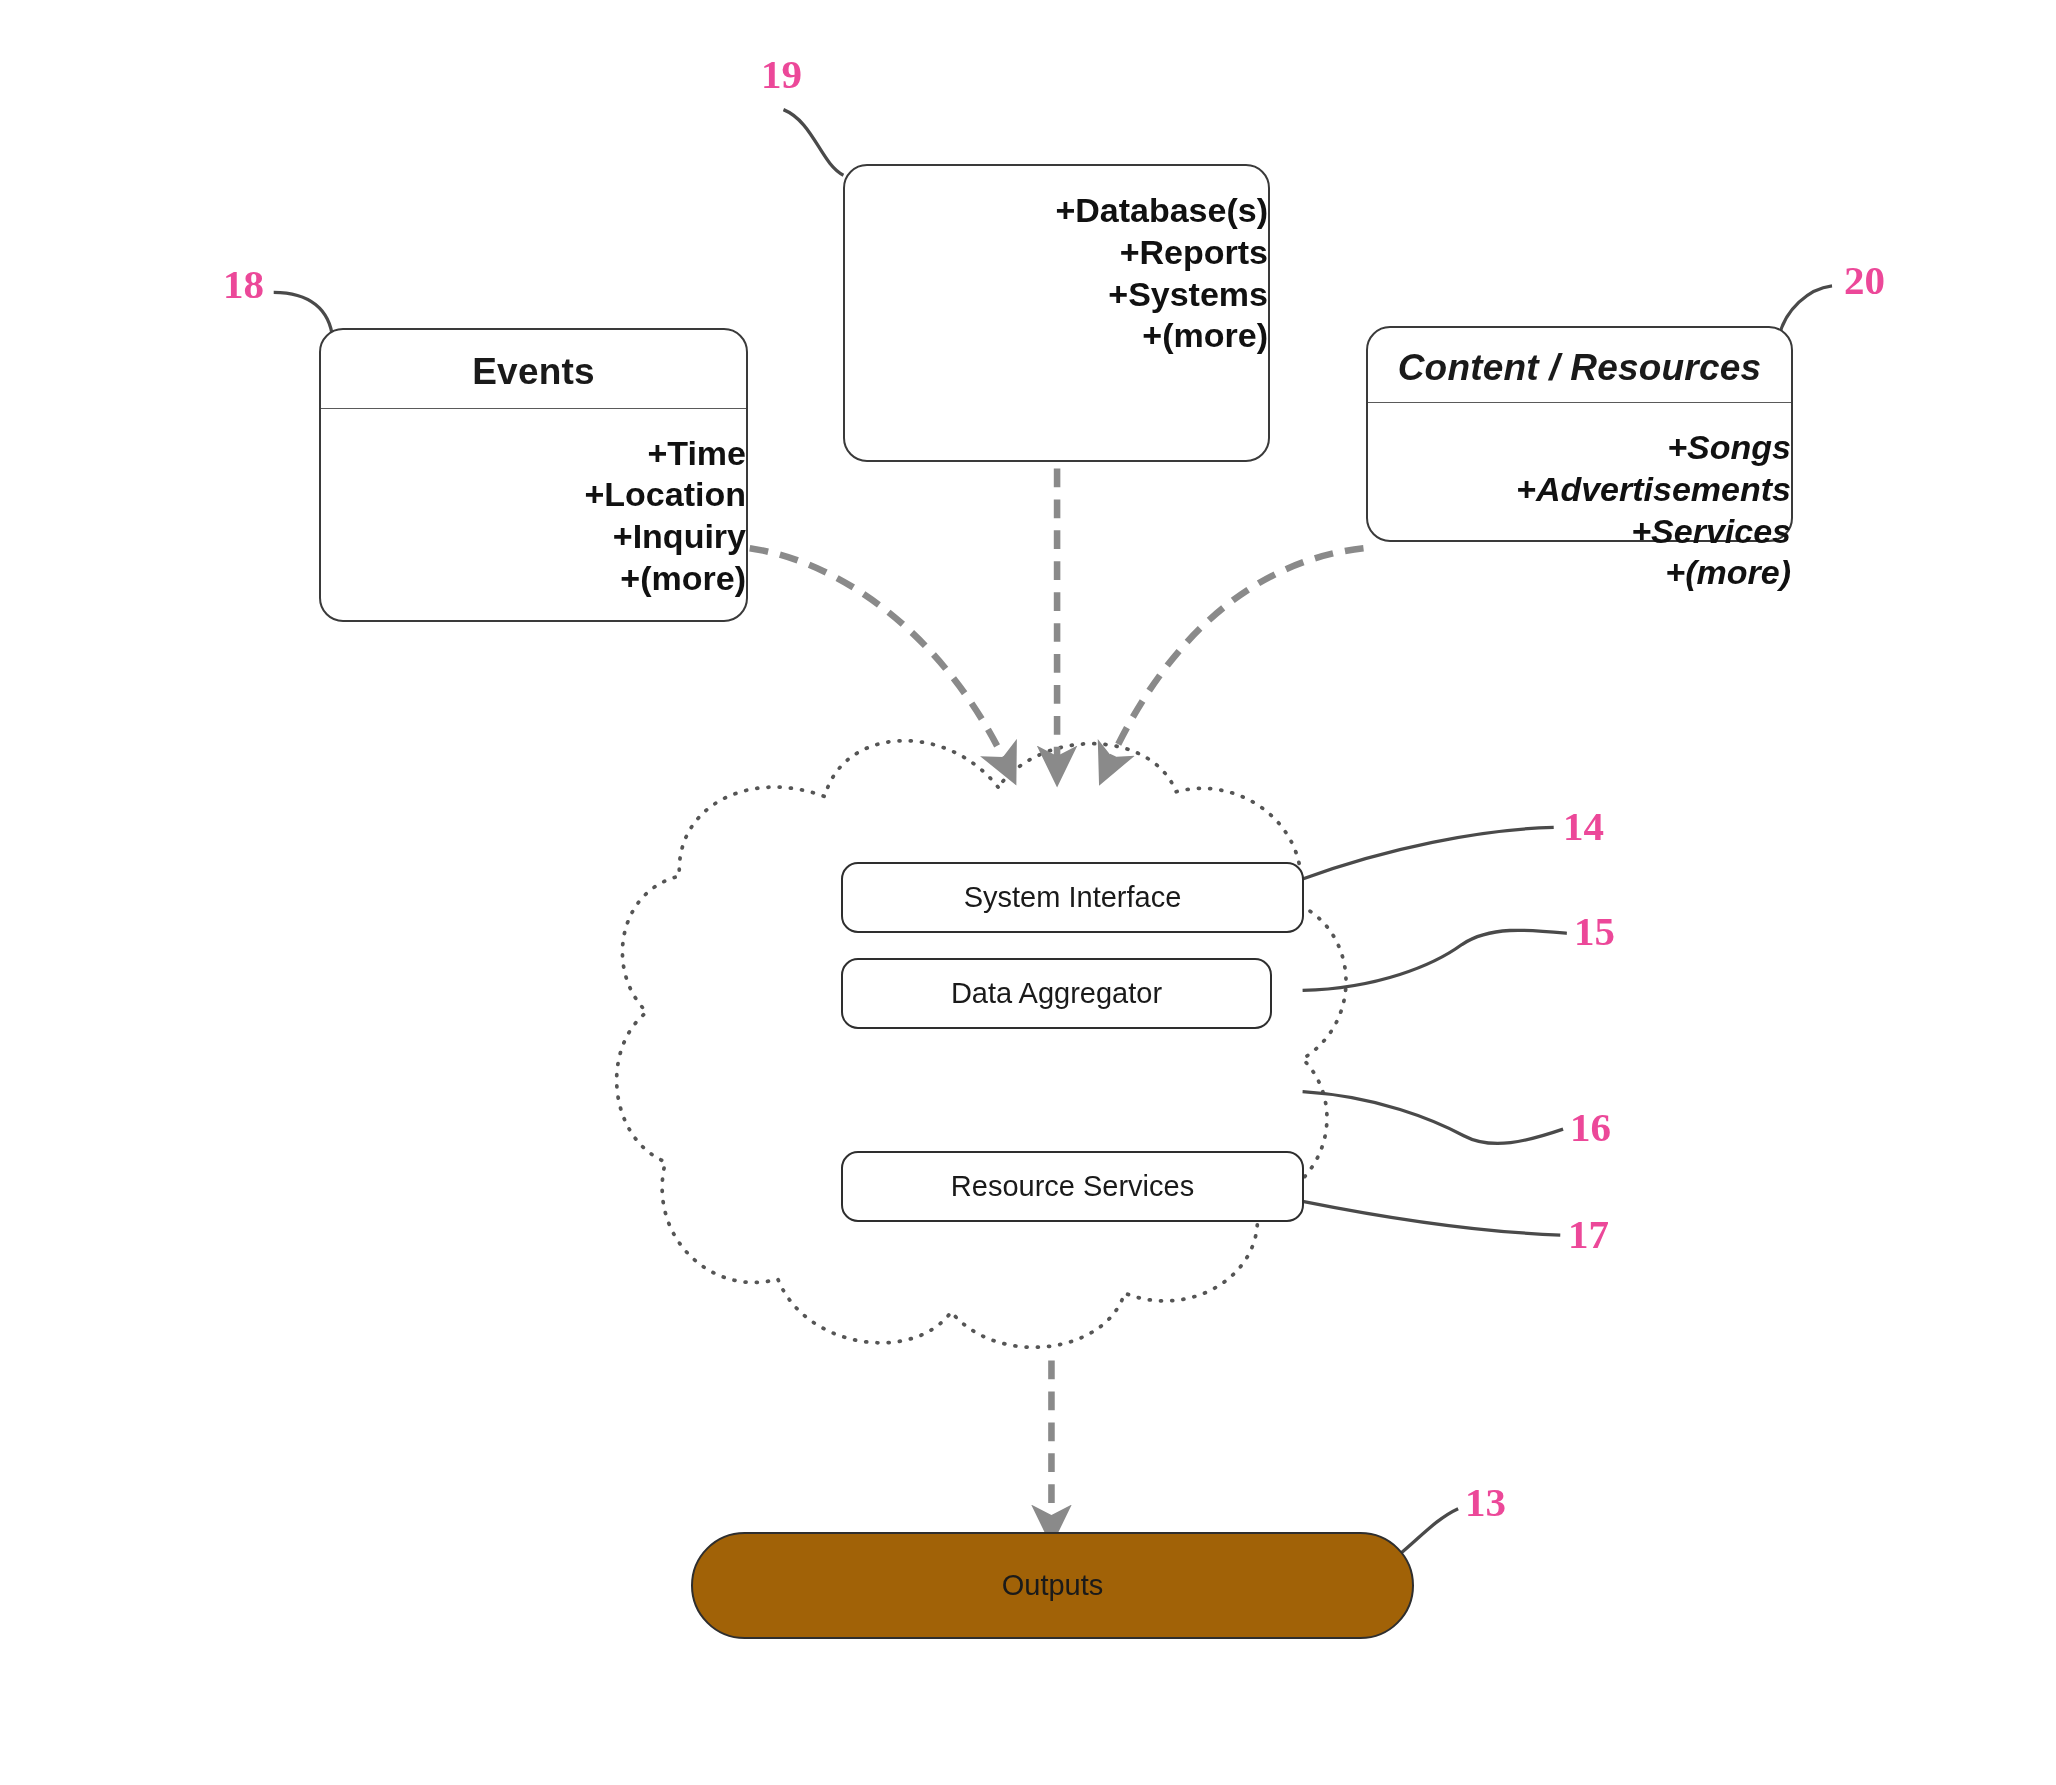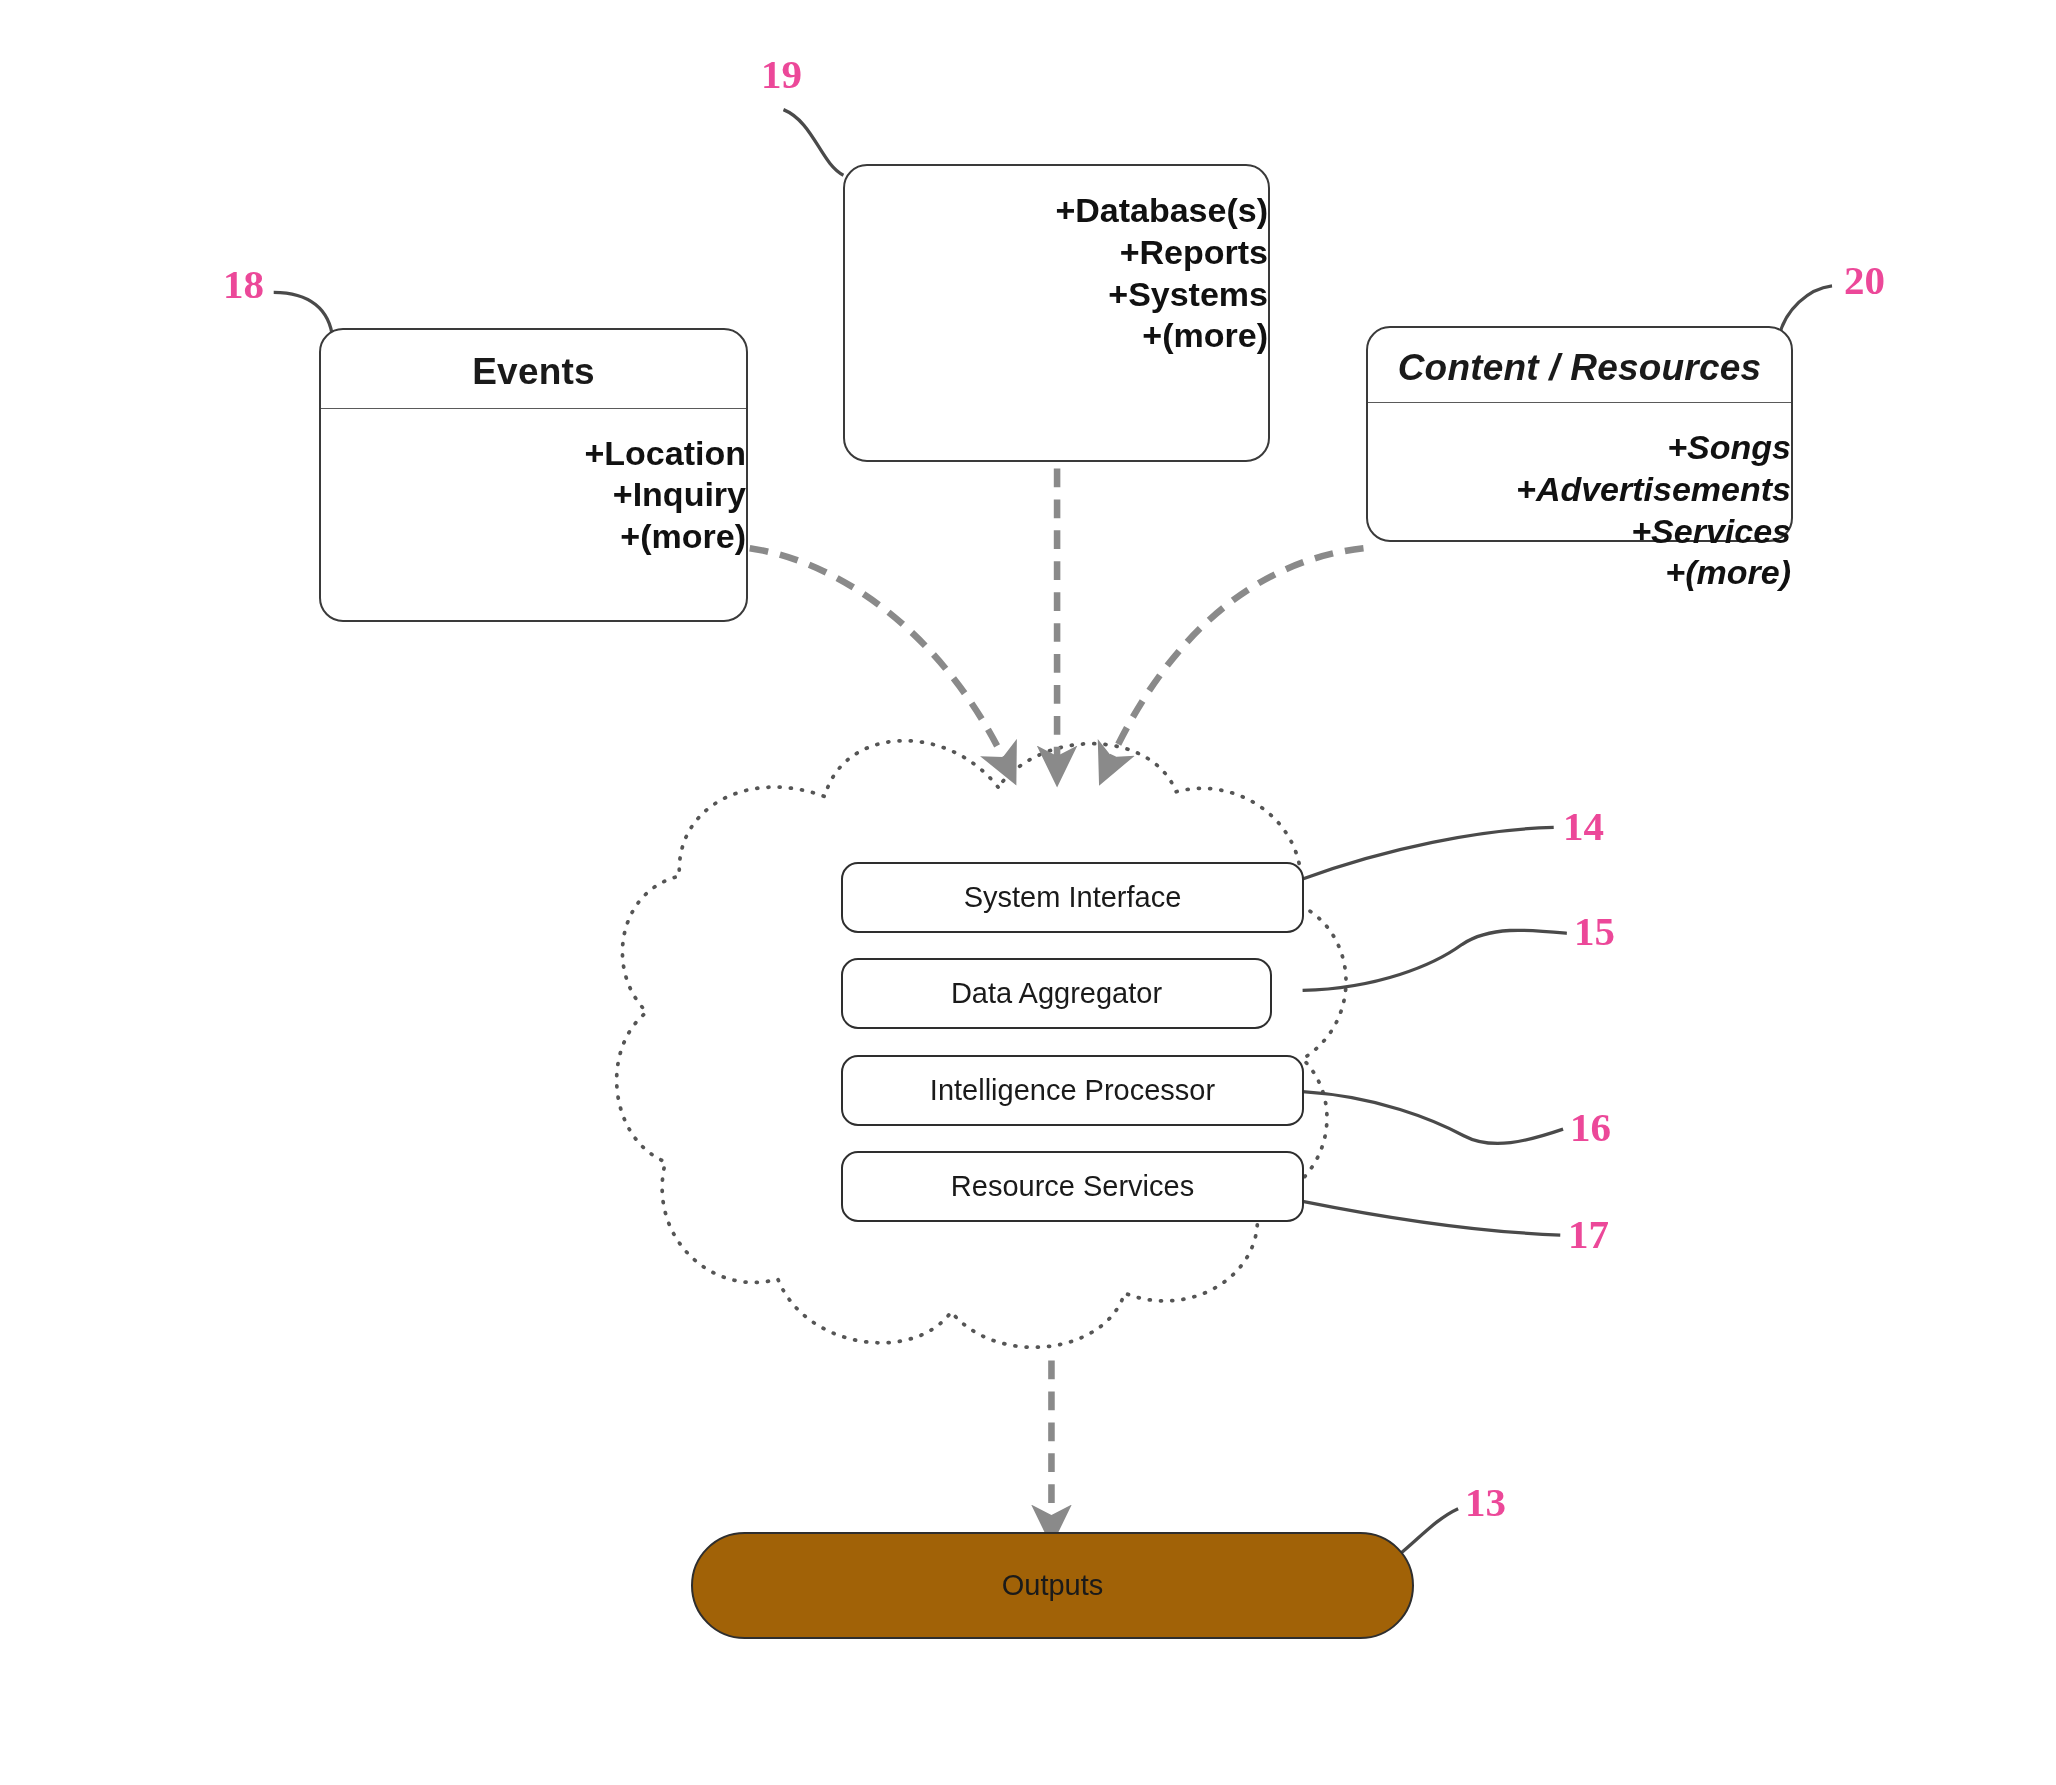--- a/index.html
+++ b/index.html
@@ -151,20 +151,23 @@
                                         C 1592 1228, 1630 1218, 1668 1205" fill="none" stroke="#4a4a4a" stroke-width="3.5"></path>
     <path d="M 1390 1282 C 1480 1300, 1580 1315, 1665 1318" fill="none" stroke="#4a4a4a" stroke-width="3.5"></path>
 
     <path d="M 1492 1660 C 1516 1640, 1534 1620, 1556 1610" fill="none" stroke="#4a4a4a" stroke-width="3.5"></path>
   </svg>
 
   <div class="uml-box" style="left:319px; top:328px; width:429px; height:294px;">
     <div class="uml-title">Events</div>
     <ul class="uml-list">
       <li>
+        <span class="plus">+</span><span>Time</span>
+      </li>
+      <li>
         <span class="plus">+</span><span>Location</span>
       </li>
       <li>
         <span class="plus">+</span><span>Inquiry</span>
       </li>
       <li>
         <span class="plus">+</span><span>(more)</span>
       </li>
     </ul>
   </div>
@@ -210,23 +213,20 @@
   <div class="comp-box" style="left:841px; top:862px; width:463px; height:71px;">
     <span>System Interface</span>
   </div>
   <div class="ref" style="left:1563px; top:806px;">14</div>
 
   <div class="comp-box" style="left:841px; top:958px; width:431px; height:71px;">
     <span>Data Aggregator</span>
   </div>
   <div class="ref" style="left:1574px; top:911px;">15</div>
 
-  <div class="comp-box" style="left:841px; top:1055px; width:463px; height:71px;">
-    <span>Intelligence Processor</span>
-  </div>
   <div class="ref" style="left:1570px; top:1107px;">16</div>
 
   <div class="comp-box" style="left:841px; top:1151px; width:463px; height:71px;">
     <span>Resource Services</span>
   </div>
   <div class="ref" style="left:1568px; top:1214px;">17</div>
 
   <div class="pill-box" style="left:691px; top:1532px; width:723px; height:107px;">
     <span>Outputs</span>
   </div>

